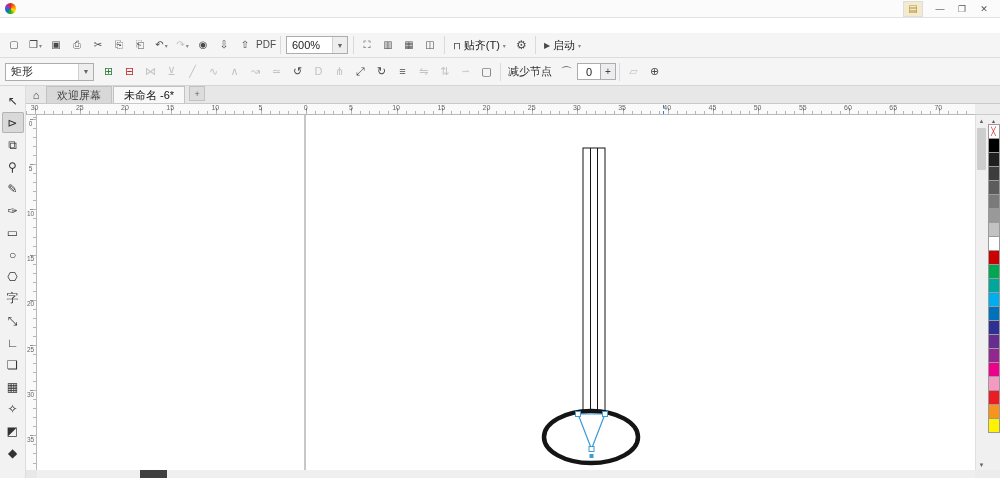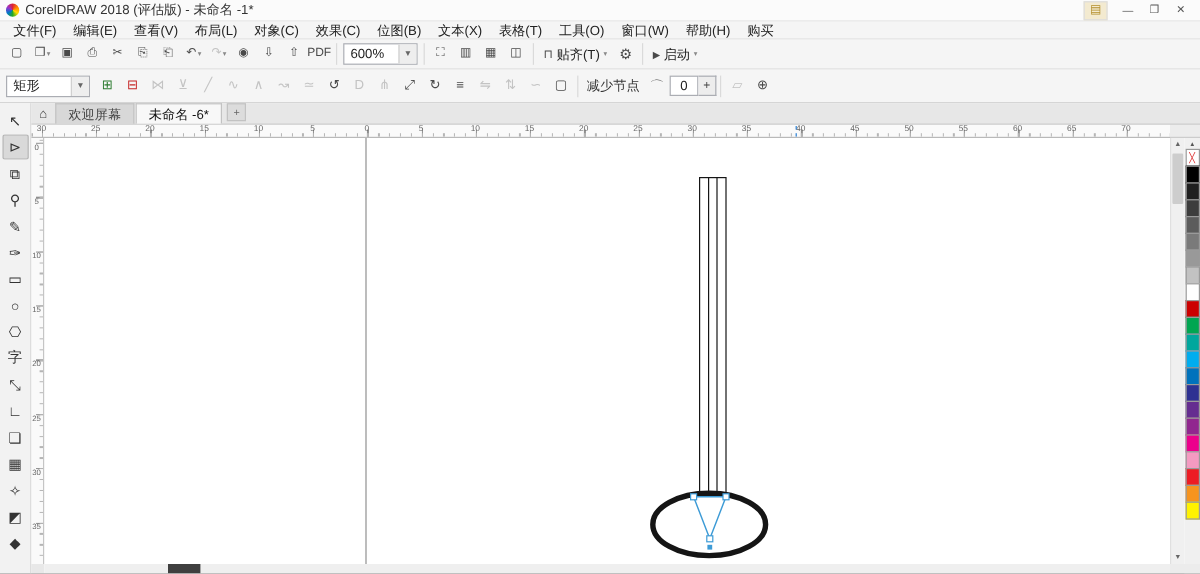--- a/index.html
+++ b/index.html
@@ -32,21 +32,21 @@
   .icon-btn.disabled{color:#c3c3c3;}
   .icon-btn .g{line-height:1;}
   .icon-btn .dd{font-size:6px;color:#888;margin-left:1px;}
   .sep{width:1px;height:18px;background:#dadada;margin:0 3px;flex:0 0 auto;}
   .combo{display:flex;align-items:center;height:18px;border:1px solid #abadb3;background:#fff;
          box-sizing:border-box;flex:0 0 auto;}
   .combo .val{padding:0 5px;font-size:11px;color:#222;flex:1;}
   .combo .arrow{width:14px;height:100%;display:flex;align-items:center;justify-content:center;
                 font-size:7px;color:#666;background:#eee;border-left:1px solid #d0d0d0;}
   .zoom-combo{width:62px;margin:0 2px;}
-  .shape-combo{width:70px;margin:0 4px 0 2px;}
+  .shape-combo{width:89px;margin:0 4px 0 2px;}
   .bar-label{font-size:11px;color:#333;padding:0 4px;white-space:nowrap;}
   .spin-box{width:24px;height:17px;border:1px solid #abadb3;background:#fff;display:flex;
             align-items:center;justify-content:center;font-size:11px;box-sizing:border-box;}
   .spin-plus{width:15px;height:17px;border:1px solid #abadb3;border-left:none;background:#ededed;
              display:flex;align-items:center;justify-content:center;font-size:10px;color:#444;box-sizing:border-box;}
   .snap-btn,.launch-btn{display:flex;align-items:center;gap:3px;padding:0 5px;height:20px;border-radius:2px;flex:0 0 auto;}
   .small-glyph{font-size:10px;color:#4a4a4a;}
   .dd2{font-size:6px;color:#888;}
   
   .tabbar{position:absolute;left:26px;top:86px;right:0;height:18px;background:#e7e7e7;
@@ -114,57 +114,28 @@
   .bl-fill{position:absolute;left:26px;top:470px;width:11px;height:8px;background:#e8e8e8;}
   .br-fill{position:absolute;left:975px;top:470px;width:25px;height:8px;background:#ececec;}
 </style>
 </head>
 <body>
 
 <div class="app">
 
   <div class="titlebar">
     <span class="logo"></span>
-    <span class="title-text">CorelDRAW 2018 (评估版) - 未命名 -1*</span>
     <div class="win-controls">
       <span class="acct">▤</span>
       <span class="win-btn">—</span>
       <span class="win-btn">❐</span>
       <span class="win-btn">✕</span>
     </div>
   </div>
 
-  <div class="menubar">
-
-      <span class="menu-item">文件(F)</span>
-
-      <span class="menu-item">编辑(E)</span>
-
-      <span class="menu-item">查看(V)</span>
-
-      <span class="menu-item">布局(L)</span>
-
-      <span class="menu-item">对象(C)</span>
-
-      <span class="menu-item">效果(C)</span>
-
-      <span class="menu-item">位图(B)</span>
-
-      <span class="menu-item">文本(X)</span>
-
-      <span class="menu-item">表格(T)</span>
-
-      <span class="menu-item">工具(O)</span>
-
-      <span class="menu-item">窗口(W)</span>
-
-      <span class="menu-item">帮助(H)</span>
-
-      <span class="menu-item">购买</span>
-    </div>
 
   <div class="toolbar">
     <div class="contents">
       
     
         <span class="icon-btn">
           <span class="g" style="font-size:10px">▢</span>
           <span class="dd"></span>
         </span>
       

